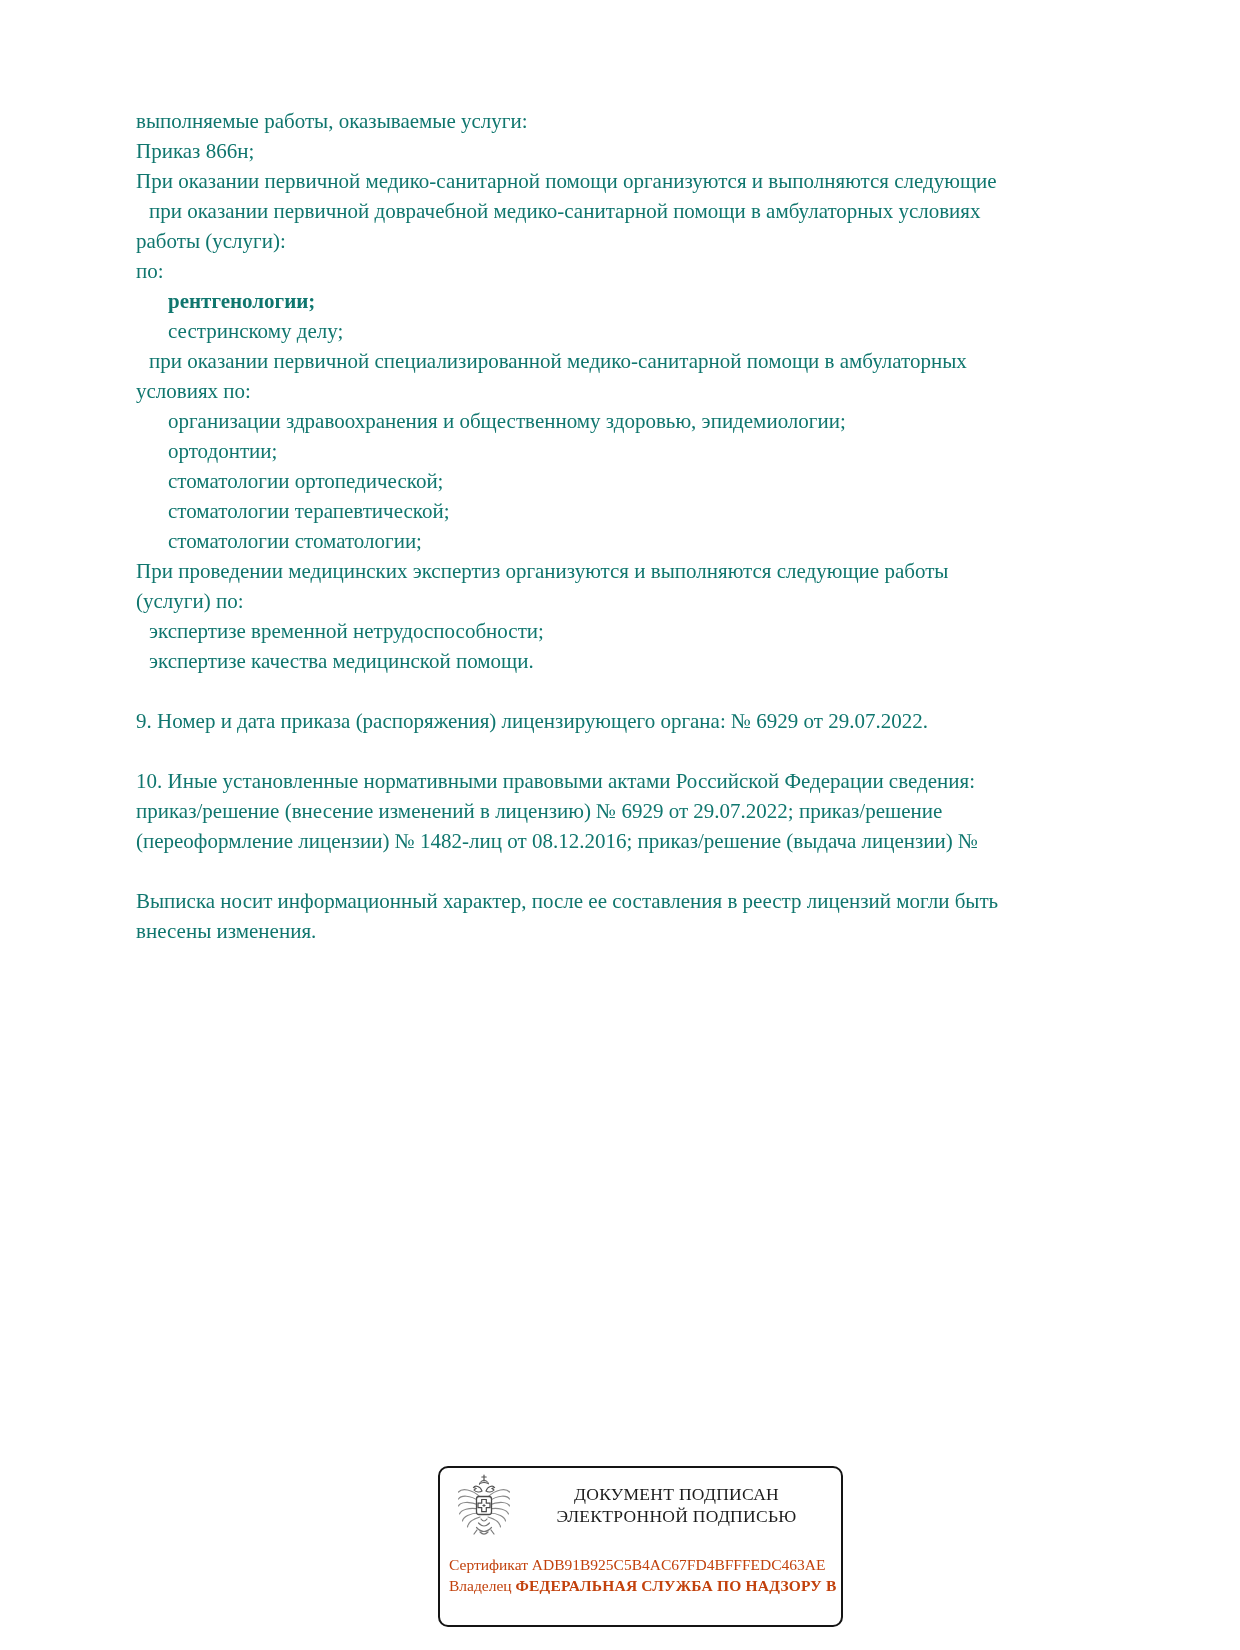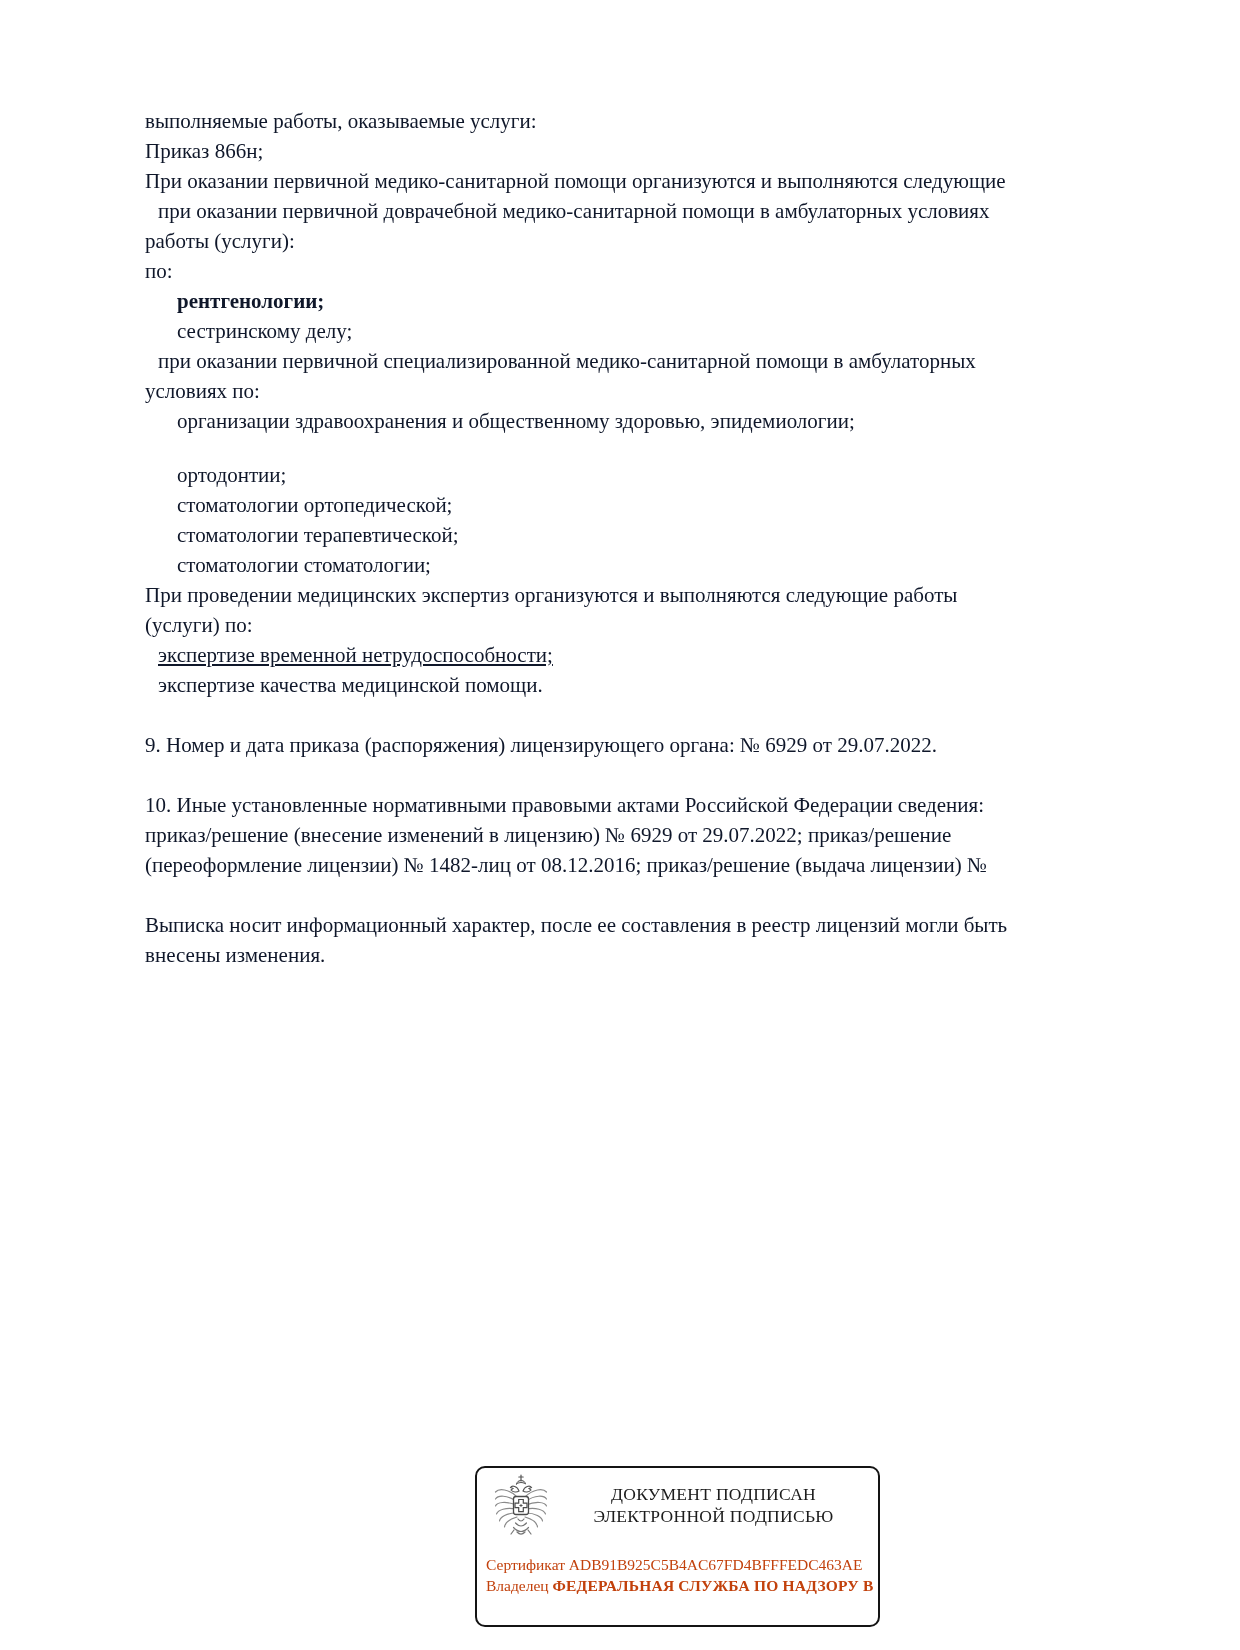--- a/index.html
+++ b/index.html
@@ -12,35 +12,35 @@
     font-family: "Liberation Serif", serif;
     color: #000000;
   }
   .doc-page {
     position: absolute;
     inset: 0;
     background: #ffffff;
   }
   .doc-body {
     position: absolute;
-    left: 145px;
+    left: 136px;
     top: 106px;
     width: 980px;
     font-size: 21px;
     line-height: 30px;
-    color: #0f172a;
+    color: #0f766e;
   }
   .doc-line {
     white-space: pre;
     min-height: 30px;
   }
   
   .stamp {
     position: absolute;
-    left: 475px;
+    left: 438px;
     top: 1466px;
     width: 405px;
     height: 161px;
     border: 2px solid #141414;
     border-radius: 10px;
     background: #ffffff;
     overflow: hidden;
   }
   .stamp-emblem {
     position: absolute;
@@ -85,27 +85,27 @@
       <div class="doc-line">Приказ 866н;</div>
       <div class="doc-line">При оказании первичной медико-санитарной помощи организуются и выполняются следующие</div>
       <div class="doc-line" style="padding-left: 13px;">при оказании первичной доврачебной медико-санитарной помощи в амбулаторных условиях</div>
       <div class="doc-line">работы (услуги):</div>
       <div class="doc-line">по:</div>
       <div class="doc-line" style="padding-left: 32px; font-weight: bold;">рентгенологии;</div>
       <div class="doc-line" style="padding-left: 32px;">сестринскому делу;</div>
       <div class="doc-line" style="padding-left: 13px;">при оказании первичной специализированной медико-санитарной помощи в амбулаторных</div>
       <div class="doc-line">условиях по:</div>
       <div class="doc-line" style="padding-left: 32px;">организации здравоохранения и общественному здоровью, эпидемиологии;</div>
-      <div class="doc-line" style="padding-left: 32px; margin-top: 24px;">ортодонтии;</div>
+      <div class="doc-line" style="padding-left: 32px;">ортодонтии;</div>
       <div class="doc-line" style="padding-left: 32px;">стоматологии ортопедической;</div>
       <div class="doc-line" style="padding-left: 32px;">стоматологии терапевтической;</div>
       <div class="doc-line" style="padding-left: 32px;">стоматологии стоматологии;</div>
       <div class="doc-line">При проведении медицинских экспертиз организуются и выполняются следующие работы</div>
       <div class="doc-line">(услуги) по:</div>
-      <div class="doc-line" style="padding-left: 13px; text-decoration: underline;">экспертизе временной нетрудоспособности;</div>
+      <div class="doc-line" style="padding-left: 13px;">экспертизе временной нетрудоспособности;</div>
       <div class="doc-line" style="padding-left: 13px;">экспертизе качества медицинской помощи.</div>
       <div class="doc-line">&nbsp;</div>
       <div class="doc-line">9. Номер и дата приказа (распоряжения) лицензирующего органа: № 6929 от 29.07.2022.</div>
       <div class="doc-line">&nbsp;</div>
       <div class="doc-line">10. Иные установленные нормативными правовыми актами Российской Федерации сведения:</div>
       <div class="doc-line">приказ/решение (внесение изменений в лицензию) № 6929 от 29.07.2022; приказ/решение</div>
       <div class="doc-line">(переоформление лицензии) № 1482-лиц от 08.12.2016; приказ/решение (выдача лицензии) №</div>
       <div class="doc-line">&nbsp;</div>
       <div class="doc-line">Выписка носит информационный характер, после ее составления в реестр лицензий могли быть</div>
       <div class="doc-line">внесены изменения.</div>

